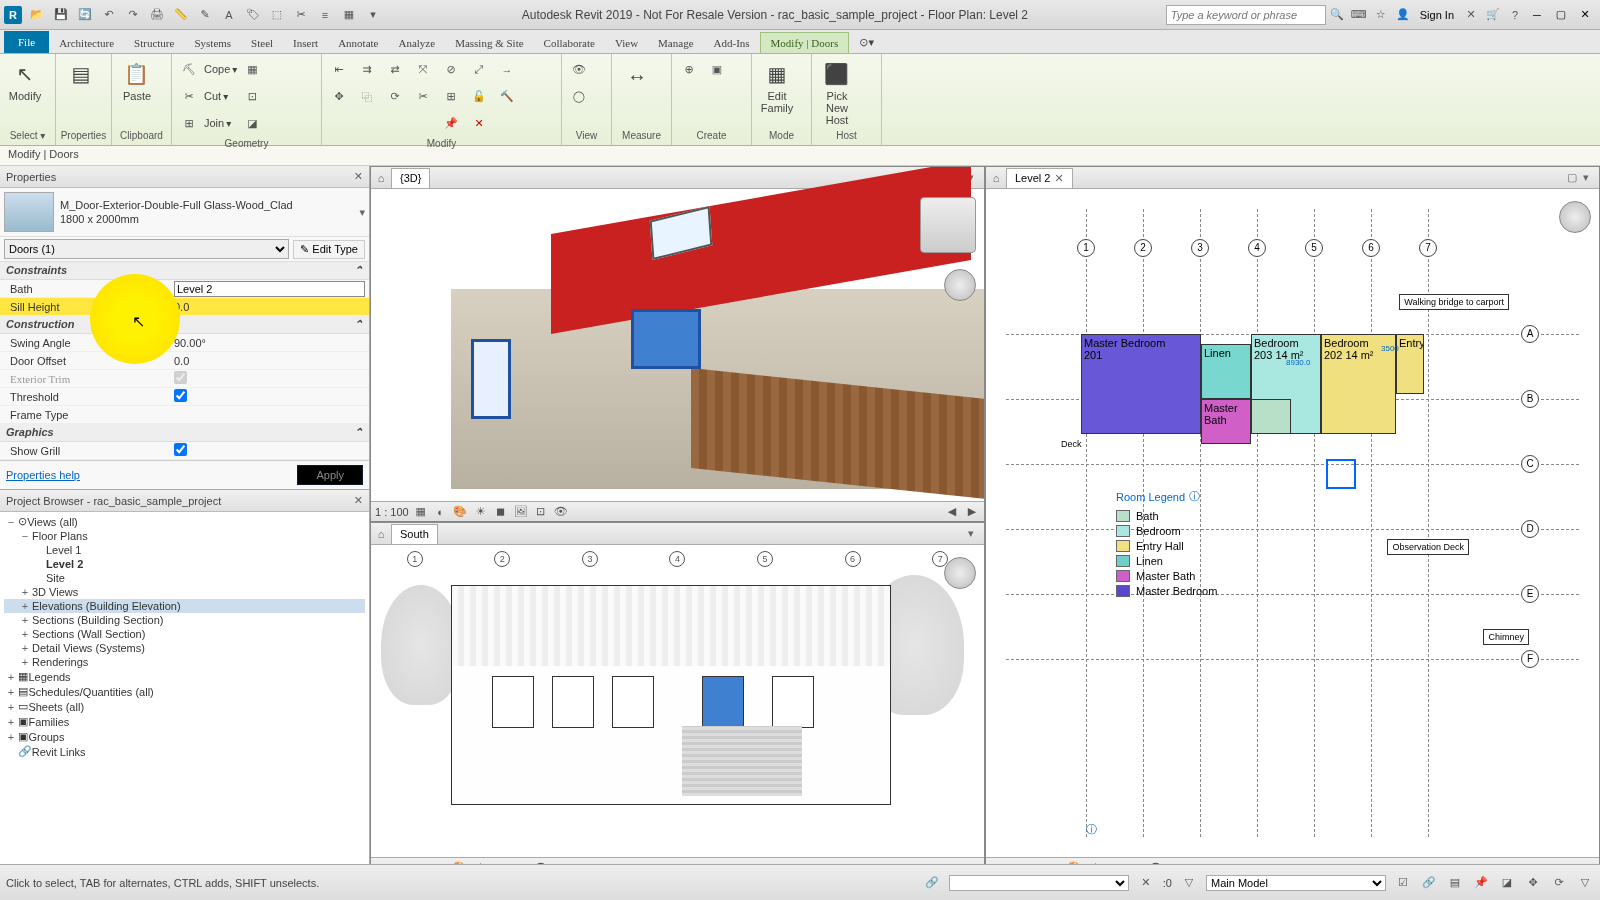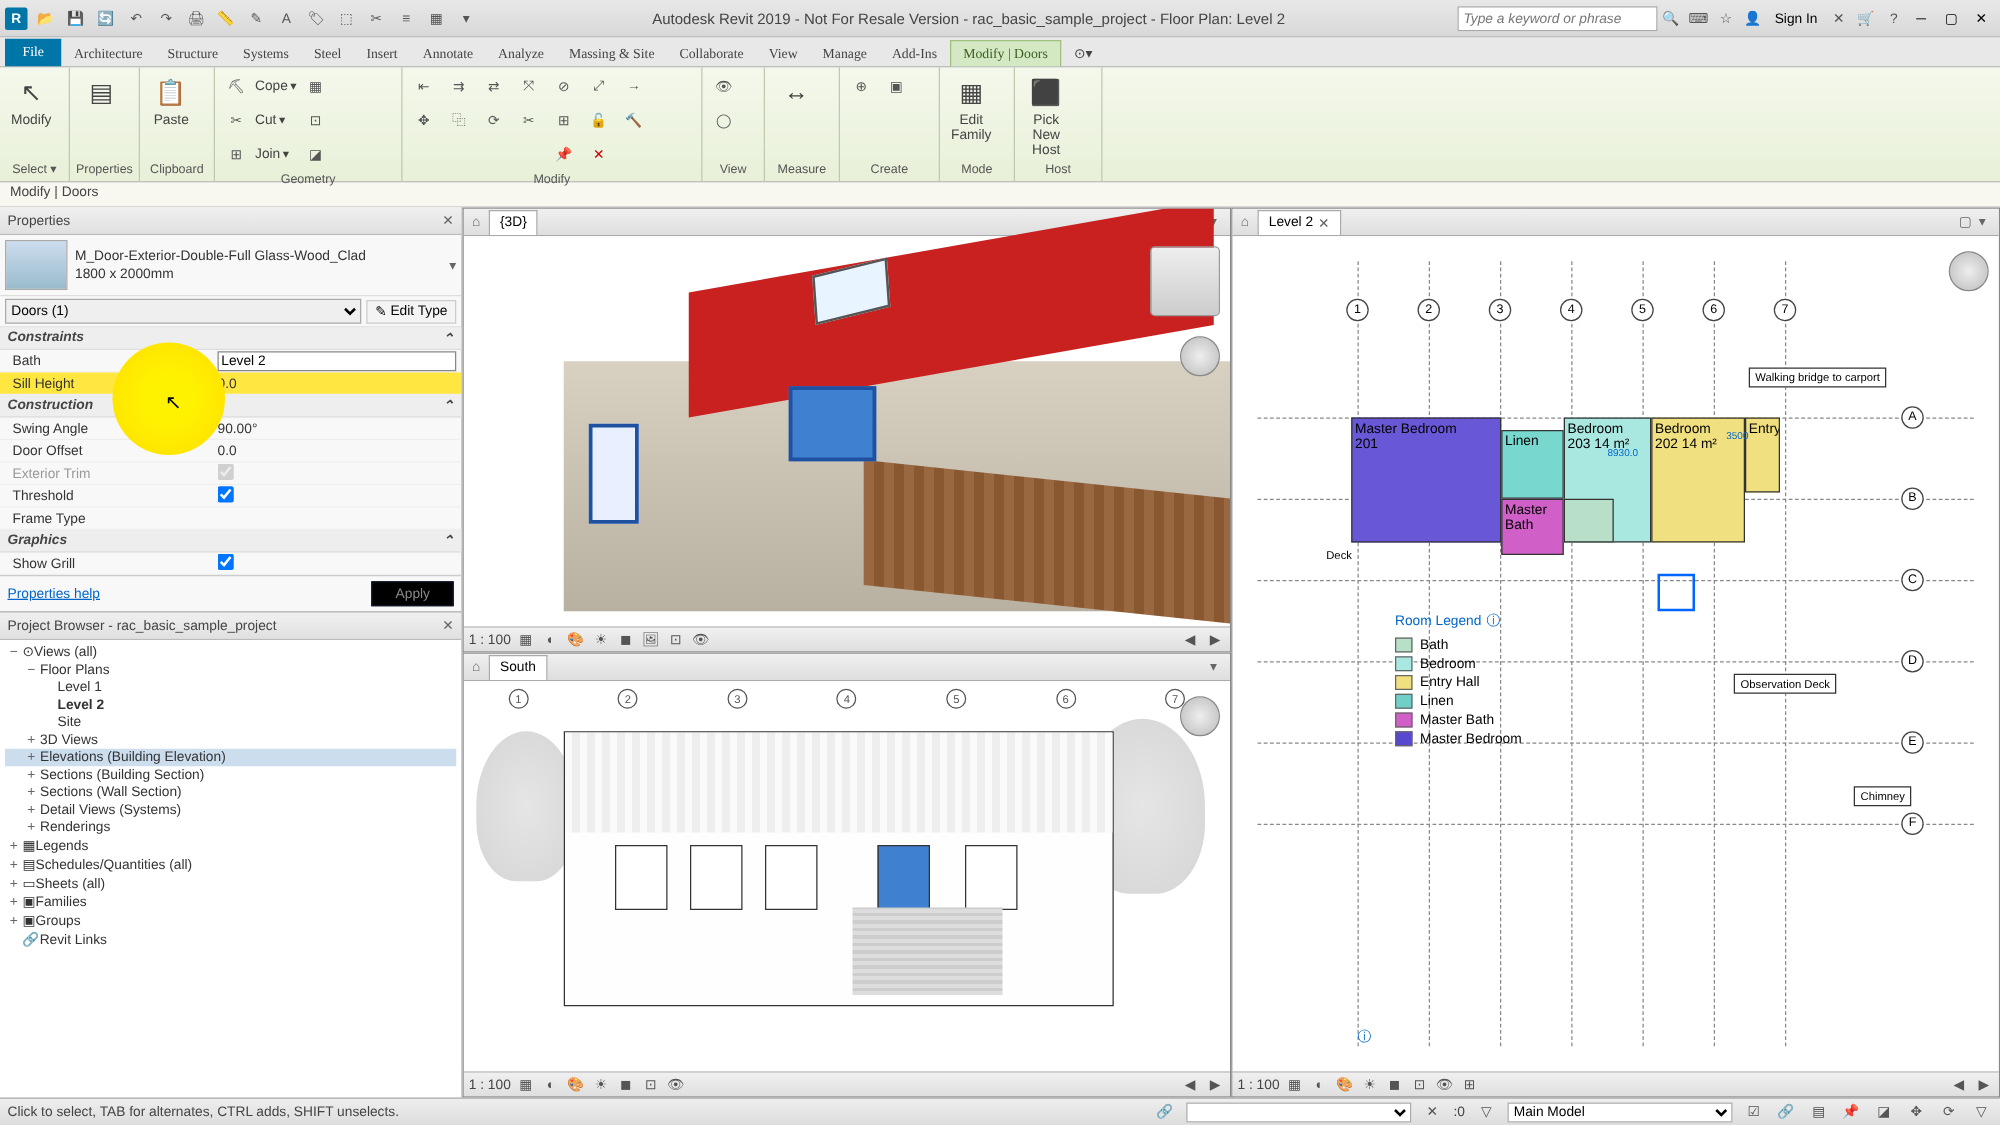--- a/index.html
+++ b/index.html
@@ -52,21 +52,21 @@
 .filter-row select { flex:1; height:20px; border:1px solid #aaa; }
 .filter-row .edit-type { display:flex; align-items:center; gap:3px; padding:2px 6px; border:1px solid #ccc; background:#f4f4f4; }
 .pg { border-top:1px solid #ddd; }
 .pg-cat { background:#eee; padding:2px 6px; font-weight:bold; color:#444; display:flex; justify-content:space-between; border-bottom:1px solid #ddd;font-style:italic; }
 .pg-row { display:flex; border-bottom:1px solid #eee; height:18px; align-items:center; }
 .pg-row .k { width:170px; padding-left:10px; color:#333; }
 .pg-row .v { flex:1; padding:0 4px; color:#333; }
 .pg-row .v input[type=text] { width:100%; border:1px solid #888; height:16px; padding:0 2px; }
 .pg-row.hl { background:#ffe640; }
 .pg-row.hl .k { background:#ffe640; }
-.pg-row.dim .k { color:#999; }
+.pg-row.dim .k { color:#999;font-family:Liberation Serif, serif; }
 .pg-foot { display:flex; align-items:center; padding:4px 6px; border-top:1px solid #ccc; }
 .pg-foot .help { color:#0066cc; text-decoration:underline; flex:1; }
 .pg-foot .apply { padding:3px 18px; border:1px solid #0f172a; background:#000000; color:#888; }
 
 
 .hlcircle { position:absolute; width:90px; height:90px; border-radius:50%; background:radial-gradient(circle,#fff200 30%,#ffe600 70%,rgba(255,230,0,0) 100%); z-index:5; pointer-events:none; }
 .cursor { position:absolute; z-index:6; font-size:16px; color:#000; pointer-events:none; }
 
 
 .pbrowser { flex:1; display:flex; flex-direction:column; background:#fff; overflow:auto; }
@@ -115,21 +115,21 @@
 .fp-grid-h { position:absolute; left:20px; right:20px; height:0; border-top:1px dashed #888; }
 .fp-bubble { position:absolute; width:18px; height:18px; border:1px solid #444; border-radius:50%; background:#fff; text-align:center; font-size:10px; line-height:16px; }
 .fp-room { position:absolute; border:1px solid #333; font-size:9px; padding:2px; overflow:hidden; }
 .fp-legend { position:absolute; top:300px; left:130px; }
 .fp-legend .hdr { font-size:13px; color:#0066cc; display:flex; align-items:center; gap:4px; margin-bottom:6px; }
 .fp-legend .item { display:flex; align-items:center; gap:6px; margin:3px 0; font-size:11px; }
 .fp-legend .sw { width:14px; height:12px; border:1px solid #666; }
 .fp-label { position:absolute; background:#fff; border:1px solid #333; padding:2px 4px; font-size:9px; }
 
 
-.statusbar { position:absolute; bottom:0; left:0; right:0; height:22px; background:linear-gradient(#eee,#ddd); border-top:1px solid #aaa; display:flex; align-items:center; padding:0 6px; gap:8px; color:#444; }
+.statusbar { position:absolute; bottom:0; left:0; right:0; height:36px; background:linear-gradient(#eee,#ddd); border-top:1px solid #aaa; display:flex; align-items:center; padding:0 6px; gap:8px; color:#444; }
 .statusbar .msg { flex:0 0 auto; }
 .statusbar .spacer { flex:1; }
 .statusbar .sel { width:180px; height:16px; border:1px solid #aaa; background:#fff; }
 .statusbar .ico { width:18px; height:18px; display:flex; align-items:center; justify-content:center; color:#555; }
 </style>
 </head>
 <body>
 
 <div class="titlebar">
   <div class="logo">R</div>

